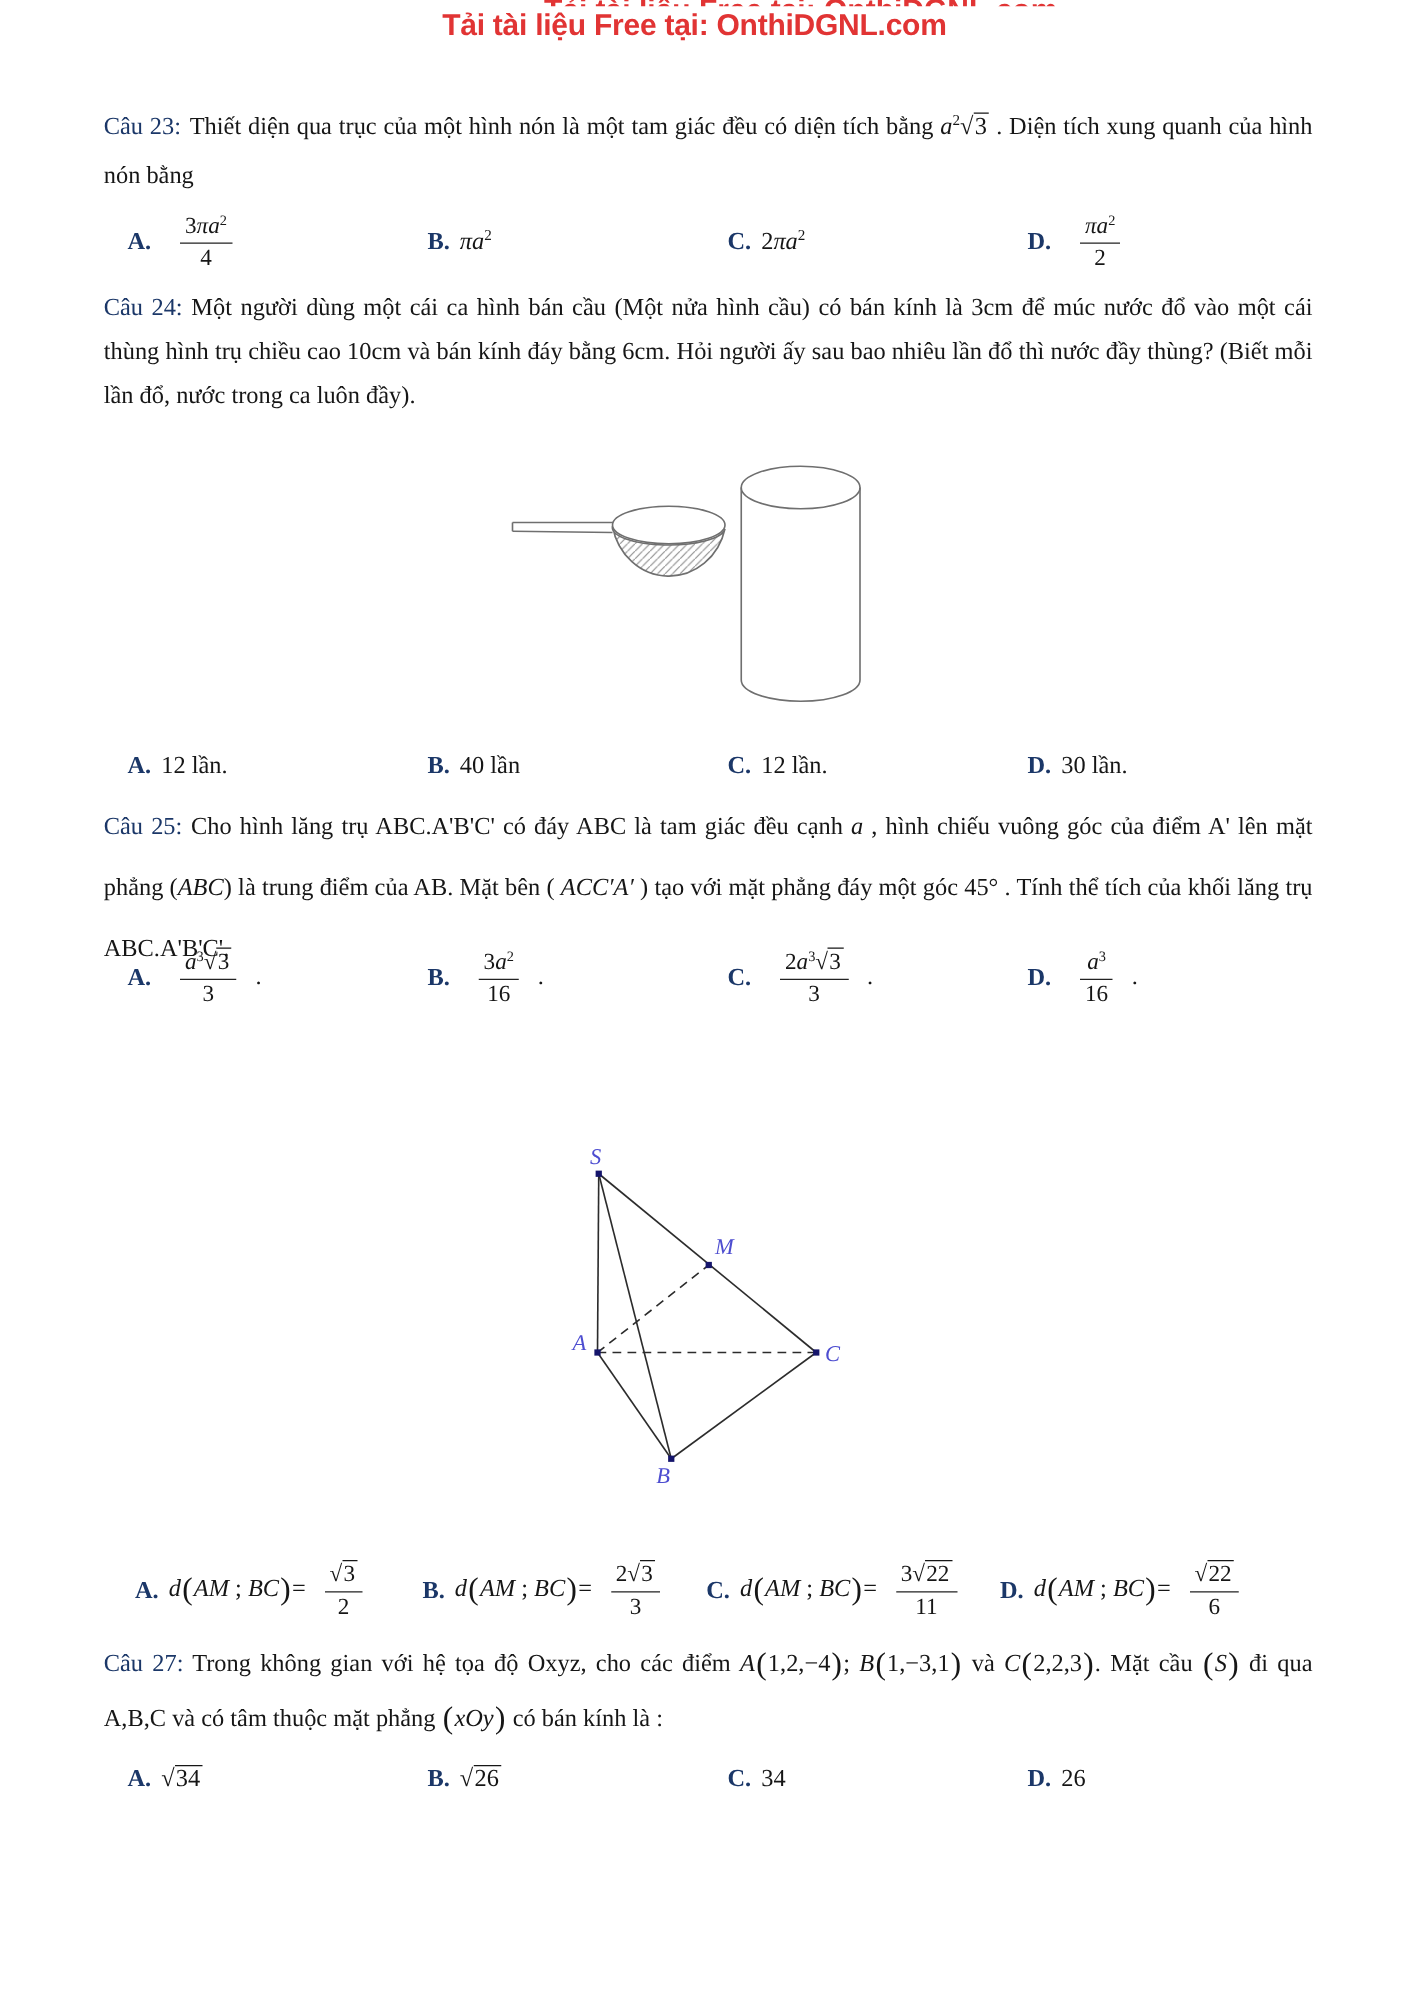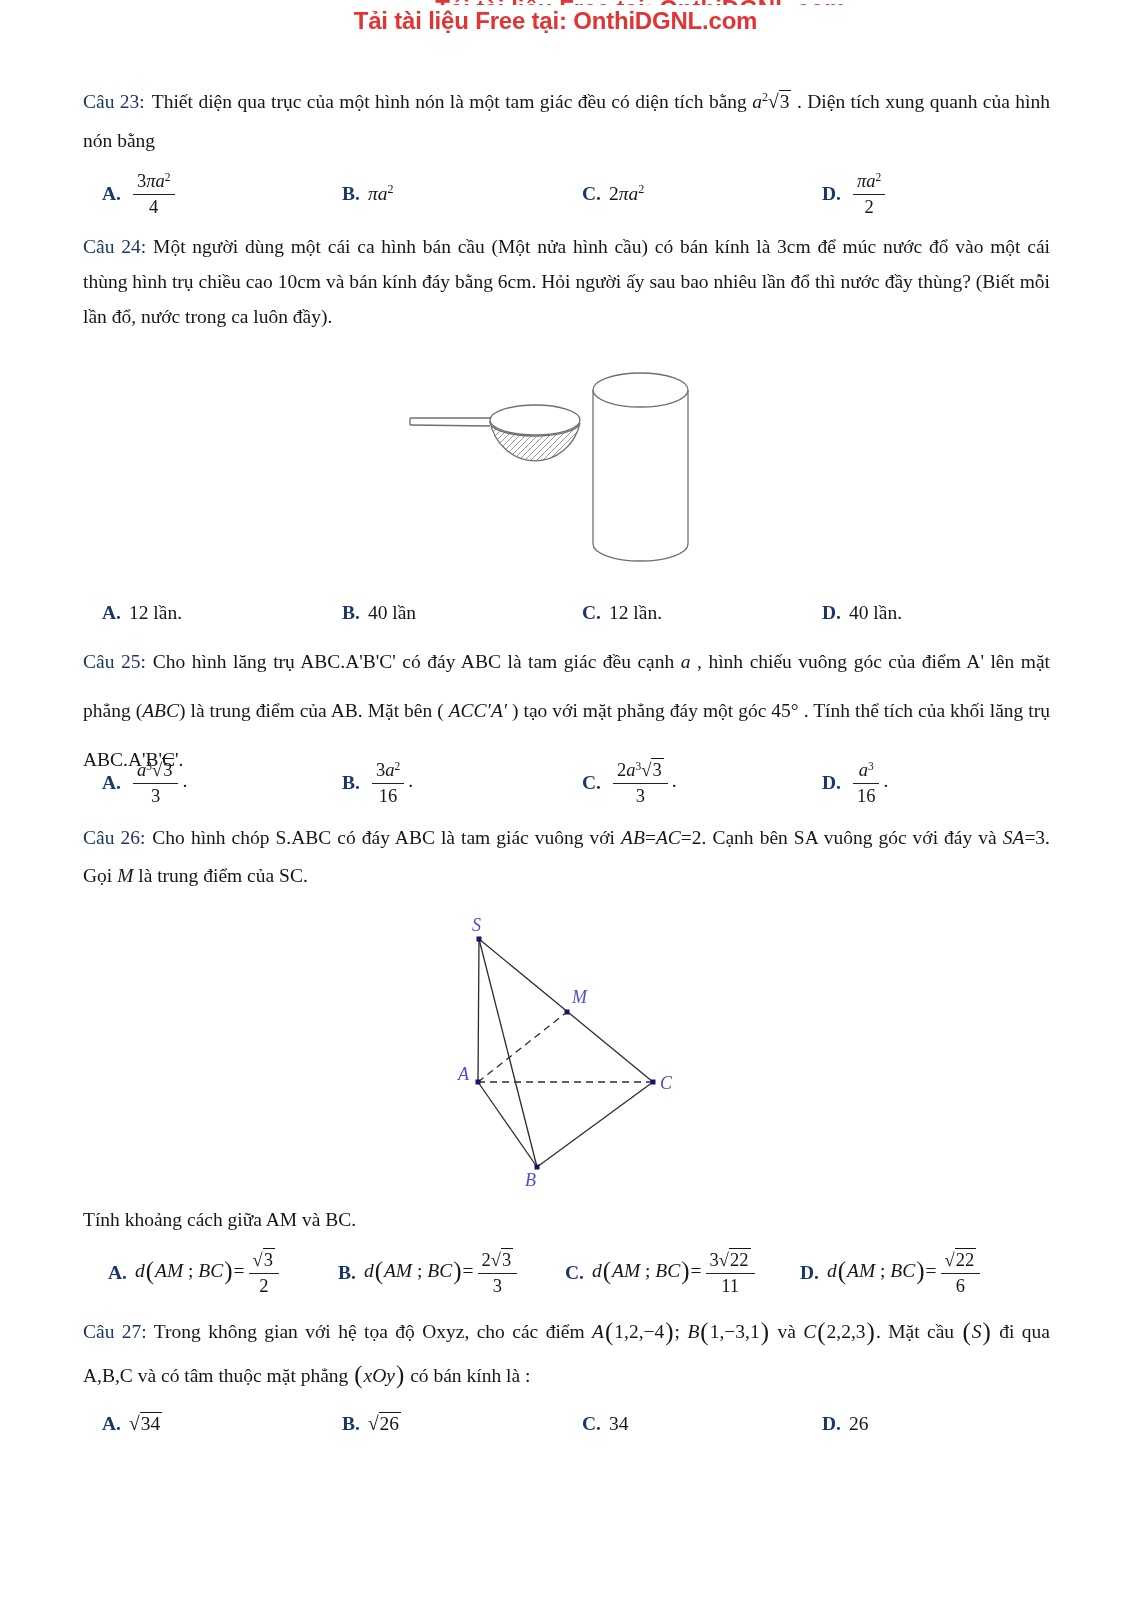--- a/index.html
+++ b/index.html
@@ -21,21 +21,21 @@
   .qlabel { font-weight:normal; color:#1b3768; margin-right:7px; }
   .opts { position:absolute; left:83px; width:1040px; }
   .opt { position:absolute; top:0; height:100%; display:flex; align-items:center; }
   .okey { font-weight:bold; color:#1b3768; margin-right:8px; }
   .omath { display:inline-block; white-space:nowrap; }
 
   i { font-style:italic; }
   sup { font-size:0.62em; vertical-align:0.55em; line-height:0; }
   .sq { white-space:nowrap; }
   .sq-r { border-top:1.4px solid currentColor; padding:0 2px 0 1px; }
-  .fr { display:inline-block; vertical-align:middle; text-align:center; margin:0 4px; }
+  .fr { display:inline-block; vertical-align:middle; text-align:center; margin:0 15px; }
   .fr .num, .fr .den { display:block; font-size:0.95em; line-height:1.3; padding:0 4px; }
   .fr .den { border-top:1.4px solid #222; }
   .pa { font-size:1.28em; font-weight:300; vertical-align:-0.07em; padding:0 1px; }
 
   .fig { position:absolute; }
   .fig-label { font-family:"Liberation Serif",serif; font-style:italic; font-size:18px; fill:#4d4dd0; }
 </style>
 </head>
 <body>
 
@@ -109,21 +109,21 @@
     <div class="opt" style="left:259px">
         <b class="okey">B.</b>
         <span>40 lần</span>
       </div>
     <div class="opt" style="left:499px">
         <b class="okey">C.</b>
         <span>12 lần.</span>
       </div>
     <div class="opt" style="left:739px">
         <b class="okey">D.</b>
-        <span>40 lần.</span>
+        <span>30 lần.</span>
       </div>
   </div>
 
   <div class="para" style="top:637px; line-height:49px">
     <b class="qlabel">Câu 25:</b><span>Cho hình lăng trụ ABC.A'B'C' có đáy ABC là tam giác đều cạnh <i>a</i> , hình chiếu vuông góc của điểm A' lên mặt phẳng (<i>ABC</i>) là trung điểm của AB. Mặt bên ( <i>ACC′A′</i> ) tạo với mặt phẳng đáy một góc 45° . Tính thể tích của khối lăng trụ ABC.A'B'C'.</span>
   </div>
   <div class="opts" style="top:747px; height:72px">
     <div class="opt" style="left:19px">
         <b class="okey">A.</b>
         <span class="omath"><span class="fr"><span class="num"><i>a</i><sup>3</sup><span class="sq">√<span class="sq-r">3</span></span></span><span class="den">3</span></span>.</span>
@@ -135,23 +135,20 @@
     <div class="opt" style="left:499px">
         <b class="okey">C.</b>
         <span class="omath"><span class="fr"><span class="num">2<i>a</i><sup>3</sup><span class="sq">√<span class="sq-r">3</span></span></span><span class="den">3</span></span>.</span>
       </div>
     <div class="opt" style="left:739px">
         <b class="okey">D.</b>
         <span class="omath"><span class="fr"><span class="num"><i>a</i><sup>3</sup></span><span class="den">16</span></span>.</span>
       </div>
   </div>
 
-  <div class="para" style="top:819px; line-height:38px">
-    <b class="qlabel">Câu 26:</b><span>Cho hình chóp S.ABC có đáy ABC là tam giác vuông với <i>AB</i>=<i>AC</i>=2. Cạnh bên SA vuông góc với đáy và <i>SA</i>=3. Gọi <i>M</i> là trung điểm của SC.</span>
-  </div>
 
   <svg class="fig" style="top:897px; left:420px" width="300" height="296" viewBox="0 0 300 296">
     <g stroke="#2c2c2c" stroke-width="1.3">
       <line x1="59" y1="42" x2="58" y2="185"></line>
       <line x1="59" y1="42" x2="117" y2="270"></line>
       <line x1="59" y1="42" x2="233" y2="185"></line>
       <line x1="58" y1="185" x2="117" y2="270"></line>
       <line x1="117" y1="270" x2="233" y2="185"></line>
       <line x1="58" y1="185" x2="233" y2="185" stroke-dasharray="7,5"></line>
       <line x1="58" y1="185" x2="147" y2="115" stroke-dasharray="7,5"></line>
@@ -163,23 +160,20 @@
       <rect x="230.5" y="182.5" width="5" height="5"></rect>
       <rect x="114.5" y="267.5" width="5" height="5"></rect>
     </g>
     <text class="fig-label" x="52" y="34">S</text>
     <text class="fig-label" x="152" y="106">M</text>
     <text class="fig-label" x="38" y="183">A</text>
     <text class="fig-label" x="240" y="192">C</text>
     <text class="fig-label" x="105" y="289">B</text>
   </svg>
 
-  <div class="para" style="top:1204px; line-height:32px">
-    <span>Tính khoảng cách giữa AM và BC.</span>
-  </div>
 
   <div class="opts" style="top:1237px; height:72px">
     <div class="opt" style="left:25px">
         <b class="okey">A.</b>
         <span class="omath"><i>d</i><span class="pa">(</span><i>AM</i> ; <i>BC</i><span class="pa">)</span>=<span class="fr"><span class="num"><span class="sq">√<span class="sq-r">3</span></span></span><span class="den">2</span></span></span>
       </div>
     <div class="opt" style="left:255px">
         <b class="okey">B.</b>
         <span class="omath"><i>d</i><span class="pa">(</span><i>AM</i> ; <i>BC</i><span class="pa">)</span>=<span class="fr"><span class="num">2<span class="sq">√<span class="sq-r">3</span></span></span><span class="den">3</span></span></span>
       </div>

